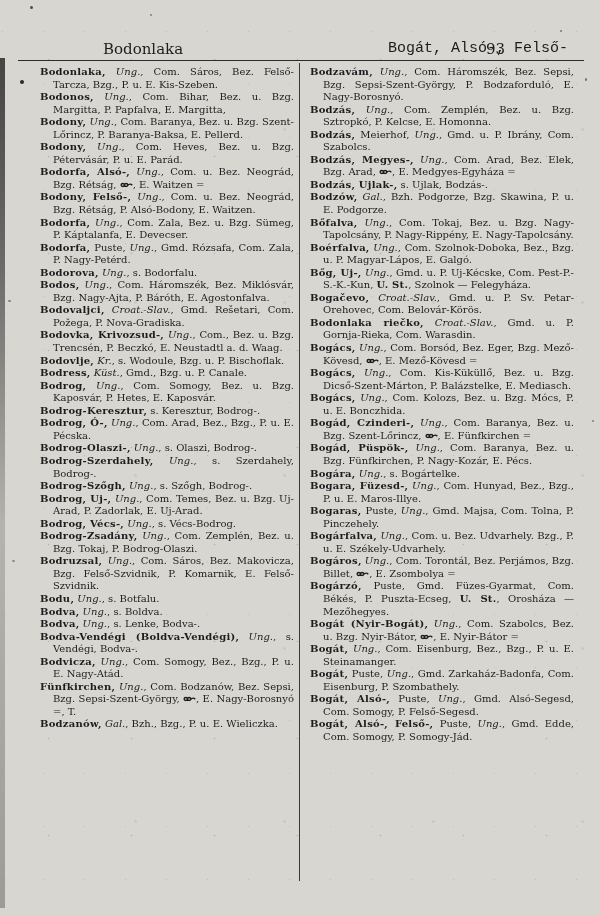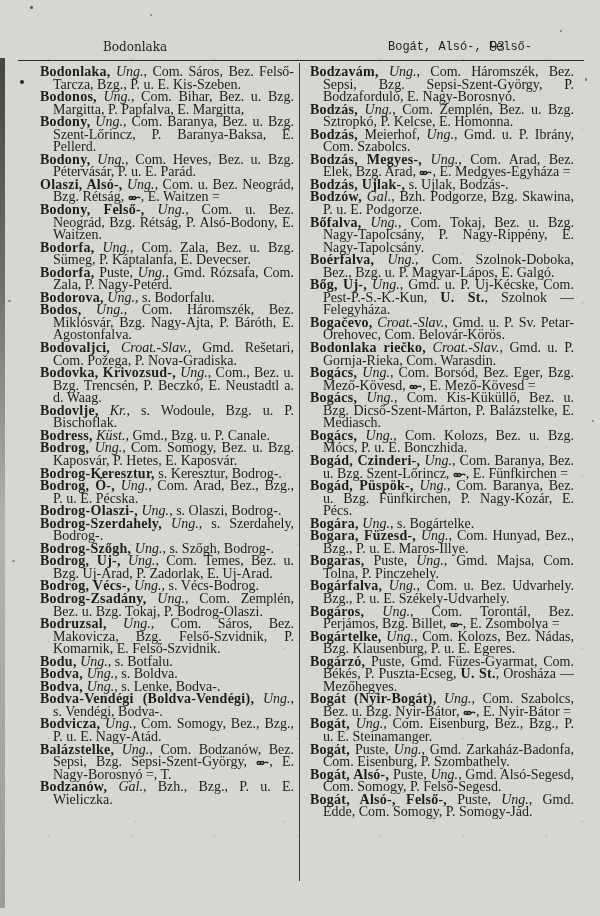--- a/index.html
+++ b/index.html
@@ -8,27 +8,27 @@
     background-color:#d8d6d1;
     background-image:
       radial-gradient(circle, rgba(40,40,40,.20) .6px, transparent 1.1px),
       radial-gradient(circle, rgba(40,40,40,.13) .5px, transparent 1px),
       radial-gradient(circle, rgba(95,85,65,.10) 1px, transparent 1.9px);
     background-size:83px 97px,41px 53px,149px 173px;
     background-position:7px 11px,23px 5px,61px 43px;
     font-family:"DejaVu Serif","Liberation Serif",serif;
     color:#1d1d1d;
   }
-  .header-row{position:absolute;top:40px;left:0;width:600px;height:18px;font-size:12px;}
+  .header-row{position:absolute;top:40px;left:0;width:600px;height:18px;font-size:15px;}
   .header-left{position:absolute;left:103px;top:0;}
   .header-page{position:absolute;left:0;width:505px;text-align:right;top:0;}
   .header-right{position:absolute;left:388px;top:0;font-family:Liberation Mono, monospace;}
   .header-rule{position:absolute;top:60px;left:18px;width:566px;height:0;border-top:1.7px solid #2e2d2b;}
   .col-divider{position:absolute;left:299px;top:63px;width:1.4px;height:818px;background:#3a3936;}
-  .column{position:absolute;top:66px;font-size:14px;line-height:12.55px;text-align:justify;font-family:Liberation Serif, serif;}
+  .column{position:absolute;top:66px;font-size:10px;line-height:12.55px;text-align:justify;}
   .column-left{left:40px;width:254px;}
   .column-right{left:310px;width:264px;}
   p.entry{margin:0;padding-left:13px;text-indent:-13px;}
   .seg-b{font-weight:bold;letter-spacing:.25px;}
   .seg-i{font-style:italic;}
   .seg-n{}
   .post-horn{width:13px;height:8px;display:inline-block;vertical-align:-1px;}
   .gutter-shadow{position:absolute;left:0;top:58px;width:5px;height:850px;
     background:linear-gradient(to bottom, rgba(20,20,20,.75) 0%, rgba(20,20,20,.55) 25%, rgba(20,20,20,.18) 55%, rgba(20,20,20,.30) 100%);}
   .speck{position:absolute;background:#2a2a28;border-radius:50%;}
@@ -60,21 +60,21 @@
   <span class="header-right">Bogát, Alsó-, Felső-</span>
 </div>
 <div class="header-rule"></div>
 <div class="col-divider"></div>
 
 <div class="column column-left">
     <p class="entry"><span class="seg-b">Bodonlaka,</span><span class="seg-i"> Ung.</span><span class="seg-n">, Com. Sáros, Bez. Felső-Tarcza, Bzg., P. u. E. Kis-Szeben.</span></p>
     <p class="entry"><span class="seg-b">Bodonos,</span><span class="seg-i"> Ung.</span><span class="seg-n">, Com. Bihar, Bez. u. Bzg. Margitta, P. Papfalva, E. Margitta,</span></p>
     <p class="entry"><span class="seg-b">Bodony,</span><span class="seg-i"> Ung.</span><span class="seg-n">, Com. Baranya, Bez. u. Bzg. Szent-Lőrincz, P. Baranya-Baksa, E. Pellerd.</span></p>
     <p class="entry"><span class="seg-b">Bodony,</span><span class="seg-i"> Ung.</span><span class="seg-n">, Com. Heves, Bez. u. Bzg. Pétervásár, P. u. E. Parád.</span></p>
-    <p class="entry"><span class="seg-b">Olaszi, Alsó-,</span><span class="seg-i"> Ung.</span><span class="seg-n">, Com. u. Bez. Neográd, Bzg. Rétság, </span><svg class="post-horn" viewBox="0 0 14 8">
+    <p class="entry"><span class="seg-b">Bodorfa, Alsó-,</span><span class="seg-i"> Ung.</span><span class="seg-n">, Com. u. Bez. Neográd, Bzg. Rétság, </span><svg class="post-horn" viewBox="0 0 14 8">
         <path d="M1.2 4 C1.2 1.9 4.8 1.9 4.8 4 C4.8 6.1 1.2 6.1 1.2 4 Z M4.8 4 C4.8 1.9 8.4 1.9 8.4 4 C8.4 6.1 4.8 6.1 4.8 4 Z M8.4 4.4 C10 2.6 11.8 2.6 13.2 4.2" fill="none" stroke="#1d1d1d" stroke-width="1.5"></path>
       </svg><span class="seg-n">, E. Waitzen =</span></p>
     <p class="entry"><span class="seg-b">Bodony, Felső-,</span><span class="seg-i"> Ung.</span><span class="seg-n">, Com. u. Bez. Neográd, Bzg. Rétság, P. Alsó-Bodony, E. Waitzen.</span></p>
     <p class="entry"><span class="seg-b">Bodorfa,</span><span class="seg-i"> Ung.</span><span class="seg-n">, Com. Zala, Bez. u. Bzg. Sümeg, P. Káptalanfa, E. Devecser.</span></p>
     <p class="entry"><span class="seg-b">Bodorfa,</span><span class="seg-n"> Puste, </span><span class="seg-i">Ung.</span><span class="seg-n">, Gmd. Rózsafa, Com. Zala, P. Nagy-Petérd.</span></p>
     <p class="entry"><span class="seg-b">Bodorova,</span><span class="seg-i"> Ung.</span><span class="seg-n">, s. Bodorfalu.</span></p>
     <p class="entry"><span class="seg-b">Bodos,</span><span class="seg-i"> Ung.</span><span class="seg-n">, Com. Háromszék, Bez. Miklósvár, Bzg. Nagy-Ajta, P. Báróth, E. Agostonfalva.</span></p>
     <p class="entry"><span class="seg-b">Bodovaljci,</span><span class="seg-i"> Croat.-Slav.</span><span class="seg-n">, Gmd. Rešetari, Com. Požega, P. Nova-Gradiska.</span></p>
     <p class="entry"><span class="seg-b">Bodovka, Krivozsud-,</span><span class="seg-i"> Ung.</span><span class="seg-n">, Com., Bez. u. Bzg. Trencsén, P. Beczkó, E. Neustadtl a. d. Waag.</span></p>
     <p class="entry"><span class="seg-b">Bodovlje,</span><span class="seg-i"> Kr.</span><span class="seg-n">, s. Wodoule, Bzg. u. P. Bischoflak.</span></p>
@@ -87,21 +87,21 @@
     <p class="entry"><span class="seg-b">Bodrog-Szőgh,</span><span class="seg-i"> Ung.</span><span class="seg-n">, s. Szőgh, Bodrog-.</span></p>
     <p class="entry"><span class="seg-b">Bodrog, Uj-,</span><span class="seg-i"> Ung.</span><span class="seg-n">, Com. Temes, Bez. u. Bzg. Uj-Arad, P. Zadorlak, E. Uj-Arad.</span></p>
     <p class="entry"><span class="seg-b">Bodrog, Vécs-,</span><span class="seg-i"> Ung.</span><span class="seg-n">, s. Vécs-Bodrog.</span></p>
     <p class="entry"><span class="seg-b">Bodrog-Zsadány,</span><span class="seg-i"> Ung.</span><span class="seg-n">, Com. Zemplén, Bez. u. Bzg. Tokaj, P. Bodrog-Olaszi.</span></p>
     <p class="entry"><span class="seg-b">Bodruzsal,</span><span class="seg-i"> Ung.</span><span class="seg-n">, Com. Sáros, Bez. Makovicza, Bzg. Felső-Szvidnik, P. Komarnik, E. Felső-Szvidnik.</span></p>
     <p class="entry"><span class="seg-b">Bodu,</span><span class="seg-i"> Ung.</span><span class="seg-n">, s. Botfalu.</span></p>
     <p class="entry"><span class="seg-b">Bodva,</span><span class="seg-i"> Ung.</span><span class="seg-n">, s. Boldva.</span></p>
     <p class="entry"><span class="seg-b">Bodva,</span><span class="seg-i"> Ung.</span><span class="seg-n">, s. Lenke, Bodva-.</span></p>
     <p class="entry"><span class="seg-b">Bodva-Vendégi (Boldva-Vendégi),</span><span class="seg-i"> Ung.</span><span class="seg-n">, s. Vendégi, Bodva-.</span></p>
     <p class="entry"><span class="seg-b">Bodvicza,</span><span class="seg-i"> Ung.</span><span class="seg-n">, Com. Somogy, Bez., Bzg., P. u. E. Nagy-Atád.</span></p>
-    <p class="entry"><span class="seg-b">Balázstelke,</span><span class="seg-i"> Ung.</span><span class="seg-n">, Com. Bodzanów, Bez. Sepsi, Bzg. Sepsi-Szent-György, </span><svg class="post-horn" viewBox="0 0 14 8">
+    <p class="entry"><span class="seg-b">Fünfkirchen,</span><span class="seg-i"> Ung.</span><span class="seg-n">, Com. Bodzanów, Bez. Sepsi, Bzg. Sepsi-Szent-György, </span><svg class="post-horn" viewBox="0 0 14 8">
         <path d="M1.2 4 C1.2 1.9 4.8 1.9 4.8 4 C4.8 6.1 1.2 6.1 1.2 4 Z M4.8 4 C4.8 1.9 8.4 1.9 8.4 4 C8.4 6.1 4.8 6.1 4.8 4 Z M8.4 4.4 C10 2.6 11.8 2.6 13.2 4.2" fill="none" stroke="#1d1d1d" stroke-width="1.5"></path>
       </svg><span class="seg-n">, E. Nagy-Borosnyó =, T.</span></p>
     <p class="entry"><span class="seg-b">Bodzanów,</span><span class="seg-i"> Gal.</span><span class="seg-n">, Bzh., Bzg., P. u. E. Wieliczka.</span></p>
   </div>
 <div class="column column-right">
     <p class="entry"><span class="seg-b">Bodzavám,</span><span class="seg-i"> Ung.</span><span class="seg-n">, Com. Háromszék, Bez. Sepsi, Bzg. Sepsi-Szent-György, P. Bodzaforduló, E. Nagy-Borosnyó.</span></p>
     <p class="entry"><span class="seg-b">Bodzás,</span><span class="seg-i"> Ung.</span><span class="seg-n">, Com. Zemplén, Bez. u. Bzg. Sztropkó, P. Kelcse, E. Homonna.</span></p>
     <p class="entry"><span class="seg-b">Bodzás,</span><span class="seg-n"> Meierhof, </span><span class="seg-i">Ung.</span><span class="seg-n">, Gmd. u. P. Ibrány, Com. Szabolcs.</span></p>
     <p class="entry"><span class="seg-b">Bodzás, Megyes-,</span><span class="seg-i"> Ung.</span><span class="seg-n">, Com. Arad, Bez. Elek, Bzg. Arad, </span><svg class="post-horn" viewBox="0 0 14 8">
         <path d="M1.2 4 C1.2 1.9 4.8 1.9 4.8 4 C4.8 6.1 1.2 6.1 1.2 4 Z M4.8 4 C4.8 1.9 8.4 1.9 8.4 4 C8.4 6.1 4.8 6.1 4.8 4 Z M8.4 4.4 C10 2.6 11.8 2.6 13.2 4.2" fill="none" stroke="#1d1d1d" stroke-width="1.5"></path>
@@ -122,21 +122,20 @@
         <path d="M1.2 4 C1.2 1.9 4.8 1.9 4.8 4 C4.8 6.1 1.2 6.1 1.2 4 Z M4.8 4 C4.8 1.9 8.4 1.9 8.4 4 C8.4 6.1 4.8 6.1 4.8 4 Z M8.4 4.4 C10 2.6 11.8 2.6 13.2 4.2" fill="none" stroke="#1d1d1d" stroke-width="1.5"></path>
       </svg><span class="seg-n">, E. Fünfkirchen =</span></p>
     <p class="entry"><span class="seg-b">Bogád, Püspök-,</span><span class="seg-i"> Ung.</span><span class="seg-n">, Com. Baranya, Bez. u. Bzg. Fünfkirchen, P. Nagy-Kozár, E. Pécs.</span></p>
     <p class="entry"><span class="seg-b">Bogára,</span><span class="seg-i"> Ung.</span><span class="seg-n">, s. Bogártelke.</span></p>
     <p class="entry"><span class="seg-b">Bogara, Füzesd-,</span><span class="seg-i"> Ung.</span><span class="seg-n">, Com. Hunyad, Bez., Bzg., P. u. E. Maros-Illye.</span></p>
     <p class="entry"><span class="seg-b">Bogaras,</span><span class="seg-n"> Puste, </span><span class="seg-i">Ung.</span><span class="seg-n">, Gmd. Majsa, Com. Tolna, P. Pinczehely.</span></p>
     <p class="entry"><span class="seg-b">Bogárfalva,</span><span class="seg-i"> Ung.</span><span class="seg-n">, Com. u. Bez. Udvarhely. Bzg., P. u. E. Székely-Udvarhely.</span></p>
     <p class="entry"><span class="seg-b">Bogáros,</span><span class="seg-i"> Ung.</span><span class="seg-n">, Com. Torontál, Bez. Perjámos, Bzg. Billet, </span><svg class="post-horn" viewBox="0 0 14 8">
         <path d="M1.2 4 C1.2 1.9 4.8 1.9 4.8 4 C4.8 6.1 1.2 6.1 1.2 4 Z M4.8 4 C4.8 1.9 8.4 1.9 8.4 4 C8.4 6.1 4.8 6.1 4.8 4 Z M8.4 4.4 C10 2.6 11.8 2.6 13.2 4.2" fill="none" stroke="#1d1d1d" stroke-width="1.5"></path>
       </svg><span class="seg-n">, E. Zsombolya =</span></p>
-    <p class="entry"><span class="seg-b">Bogártelke,</span><span class="seg-i"> Ung.</span><span class="seg-n">, Com. Kolozs, Bez. Nádas, Bzg. Klausenburg, P. u. E. Egeres.</span></p>
     <p class="entry"><span class="seg-b">Bogárzó,</span><span class="seg-n"> Puste, Gmd. Füzes-Gyarmat, Com. Békés, P. Puszta-Ecseg, </span><span class="seg-b">U. St.</span><span class="seg-n">, Orosháza — Mezőhegyes.</span></p>
     <p class="entry"><span class="seg-b">Bogát (Nyir-Bogát),</span><span class="seg-i"> Ung.</span><span class="seg-n">, Com. Szabolcs, Bez. u. Bzg. Nyir-Bátor, </span><svg class="post-horn" viewBox="0 0 14 8">
         <path d="M1.2 4 C1.2 1.9 4.8 1.9 4.8 4 C4.8 6.1 1.2 6.1 1.2 4 Z M4.8 4 C4.8 1.9 8.4 1.9 8.4 4 C8.4 6.1 4.8 6.1 4.8 4 Z M8.4 4.4 C10 2.6 11.8 2.6 13.2 4.2" fill="none" stroke="#1d1d1d" stroke-width="1.5"></path>
       </svg><span class="seg-n">, E. Nyir-Bátor =</span></p>
     <p class="entry"><span class="seg-b">Bogát,</span><span class="seg-i"> Ung.</span><span class="seg-n">, Com. Eisenburg, Bez., Bzg., P. u. E. Steinamanger.</span></p>
     <p class="entry"><span class="seg-b">Bogát,</span><span class="seg-n"> Puste, </span><span class="seg-i">Ung.</span><span class="seg-n">, Gmd. Zarkaház-Badonfa, Com. Eisenburg, P. Szombathely.</span></p>
     <p class="entry"><span class="seg-b">Bogát, Alsó-,</span><span class="seg-n"> Puste, </span><span class="seg-i">Ung.</span><span class="seg-n">, Gmd. Alsó-Segesd, Com. Somogy, P. Felső-Segesd.</span></p>
     <p class="entry"><span class="seg-b">Bogát, Alsó-, Felső-,</span><span class="seg-n"> Puste, </span><span class="seg-i">Ung.</span><span class="seg-n">, Gmd. Edde, Com. Somogy, P. Somogy-Jád.</span></p>
   </div>
 

